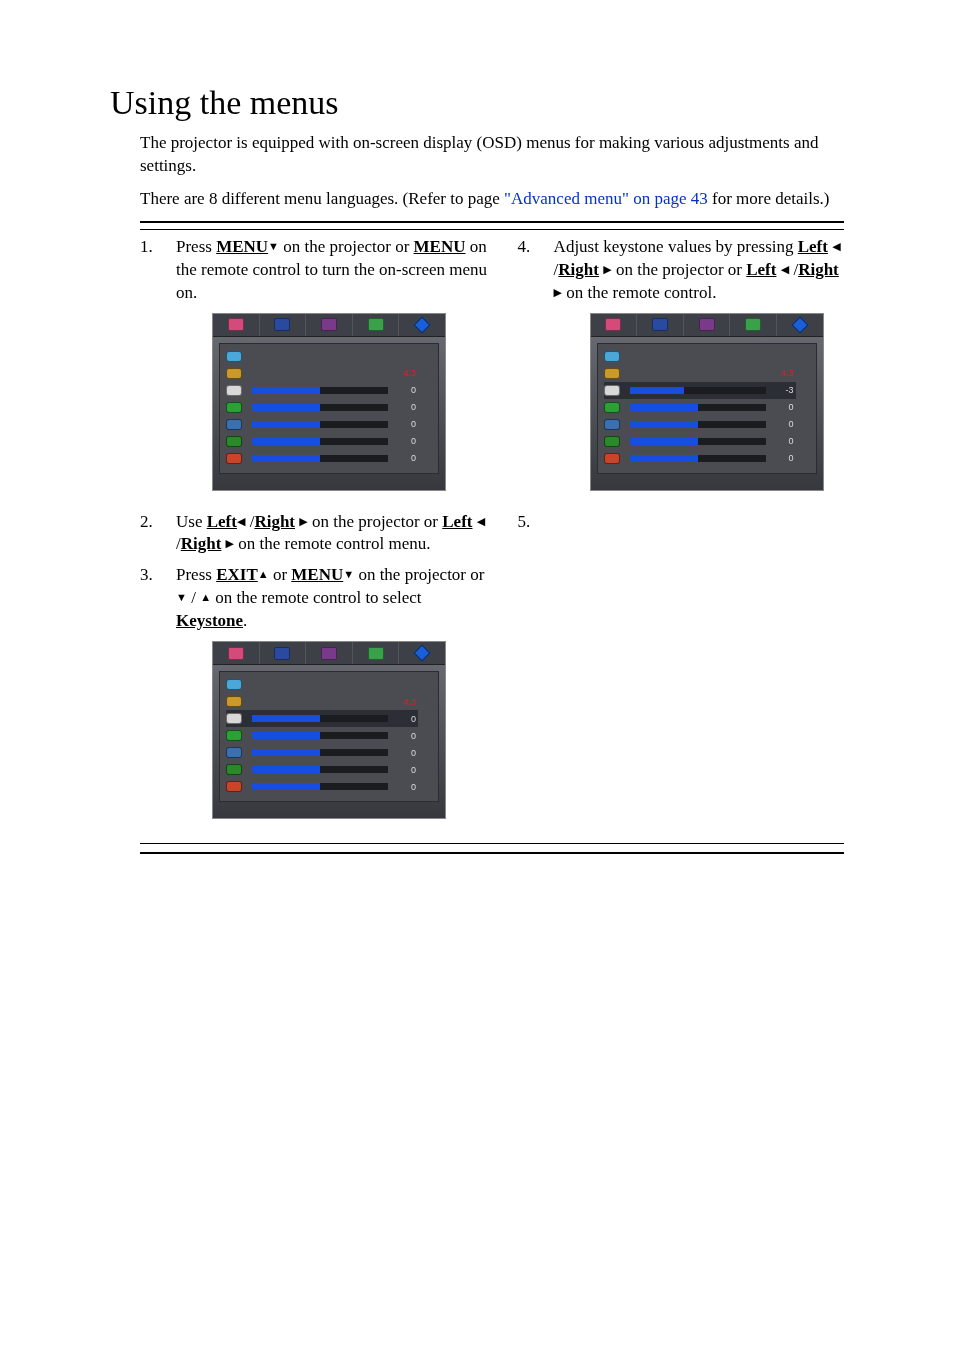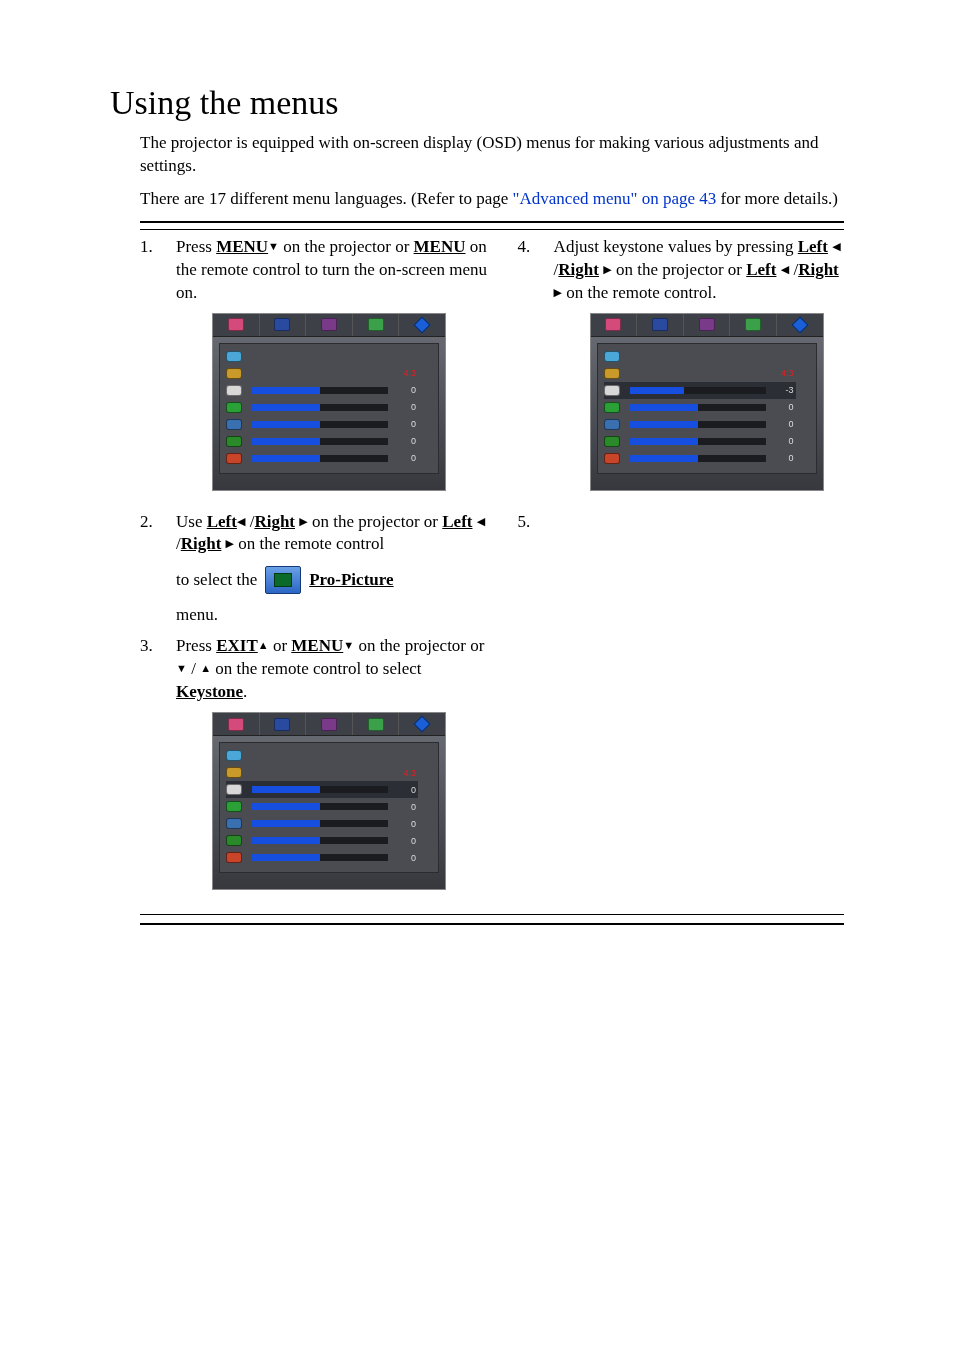--- a/index.html
+++ b/index.html
@@ -72,21 +72,21 @@
   .pro-pic-inner { width:16px;height:12px;background:#0a6a2a;border:1px solid #033a12;}
 </style>
 </head>
 <body>
 
 <h1>Using the menus</h1>
 
 <div class="indent">
   <p>The projector is equipped with on-screen display (OSD) menus for making various adjustments and settings.</p>
   <p>
-    <span>There are 17 different menu languages. (Refer to page </span><a class="link">"Advanced menu" on page 43</a><span> for more details.)</span>
+    <span>There are 8 different menu languages. (Refer to page </span><a class="link">"Advanced menu" on page 43</a><span> for more details.)</span>
   </p>
 </div>
 
 <div class="indent">
 <hr class="hr-thick">
 <hr class="hr-thin">
 
 <div class="cols">
 
   <div class="col-left">
@@ -162,27 +162,20 @@
                 </div>
               </div>
             </div>
       </div>
     </div>
 
     <div class="step">
       <div class="step-num">2.</div>
       <div>
         <span>Use  </span><strong>Left</strong><span class="tri">◀</span> /<strong>Right</strong> <span class="tri">▶</span><span> on the projector or </span><strong>Left</strong> <span class="tri">◀</span> /<strong>Right</strong> <span class="tri">▶</span><span> on the remote control</span>
-        <div class="pro-pic-line" style="margin:10px 0;">
-          <span>to select the </span>
-          <span class="pro-pic-icon">
-                <span class="pro-pic-inner"></span>
-              </span>
-          <strong>Pro-Picture</strong>
-        </div>
         <span>menu.</span>
       </div>
     </div>
 
     <div class="step">
       <div class="step-num">3.</div>
       <div>
         <span>Press </span><strong>EXIT</strong><span class="tri">▲</span><span> or </span><strong>MENU</strong><span class="tri">▼</span><span> on the projector or </span><span class="tri">▼</span> / <span class="tri">▲</span><span> on the remote control to select </span><strong>Keystone</strong><span>.</span>
         
         <div class="osd">

